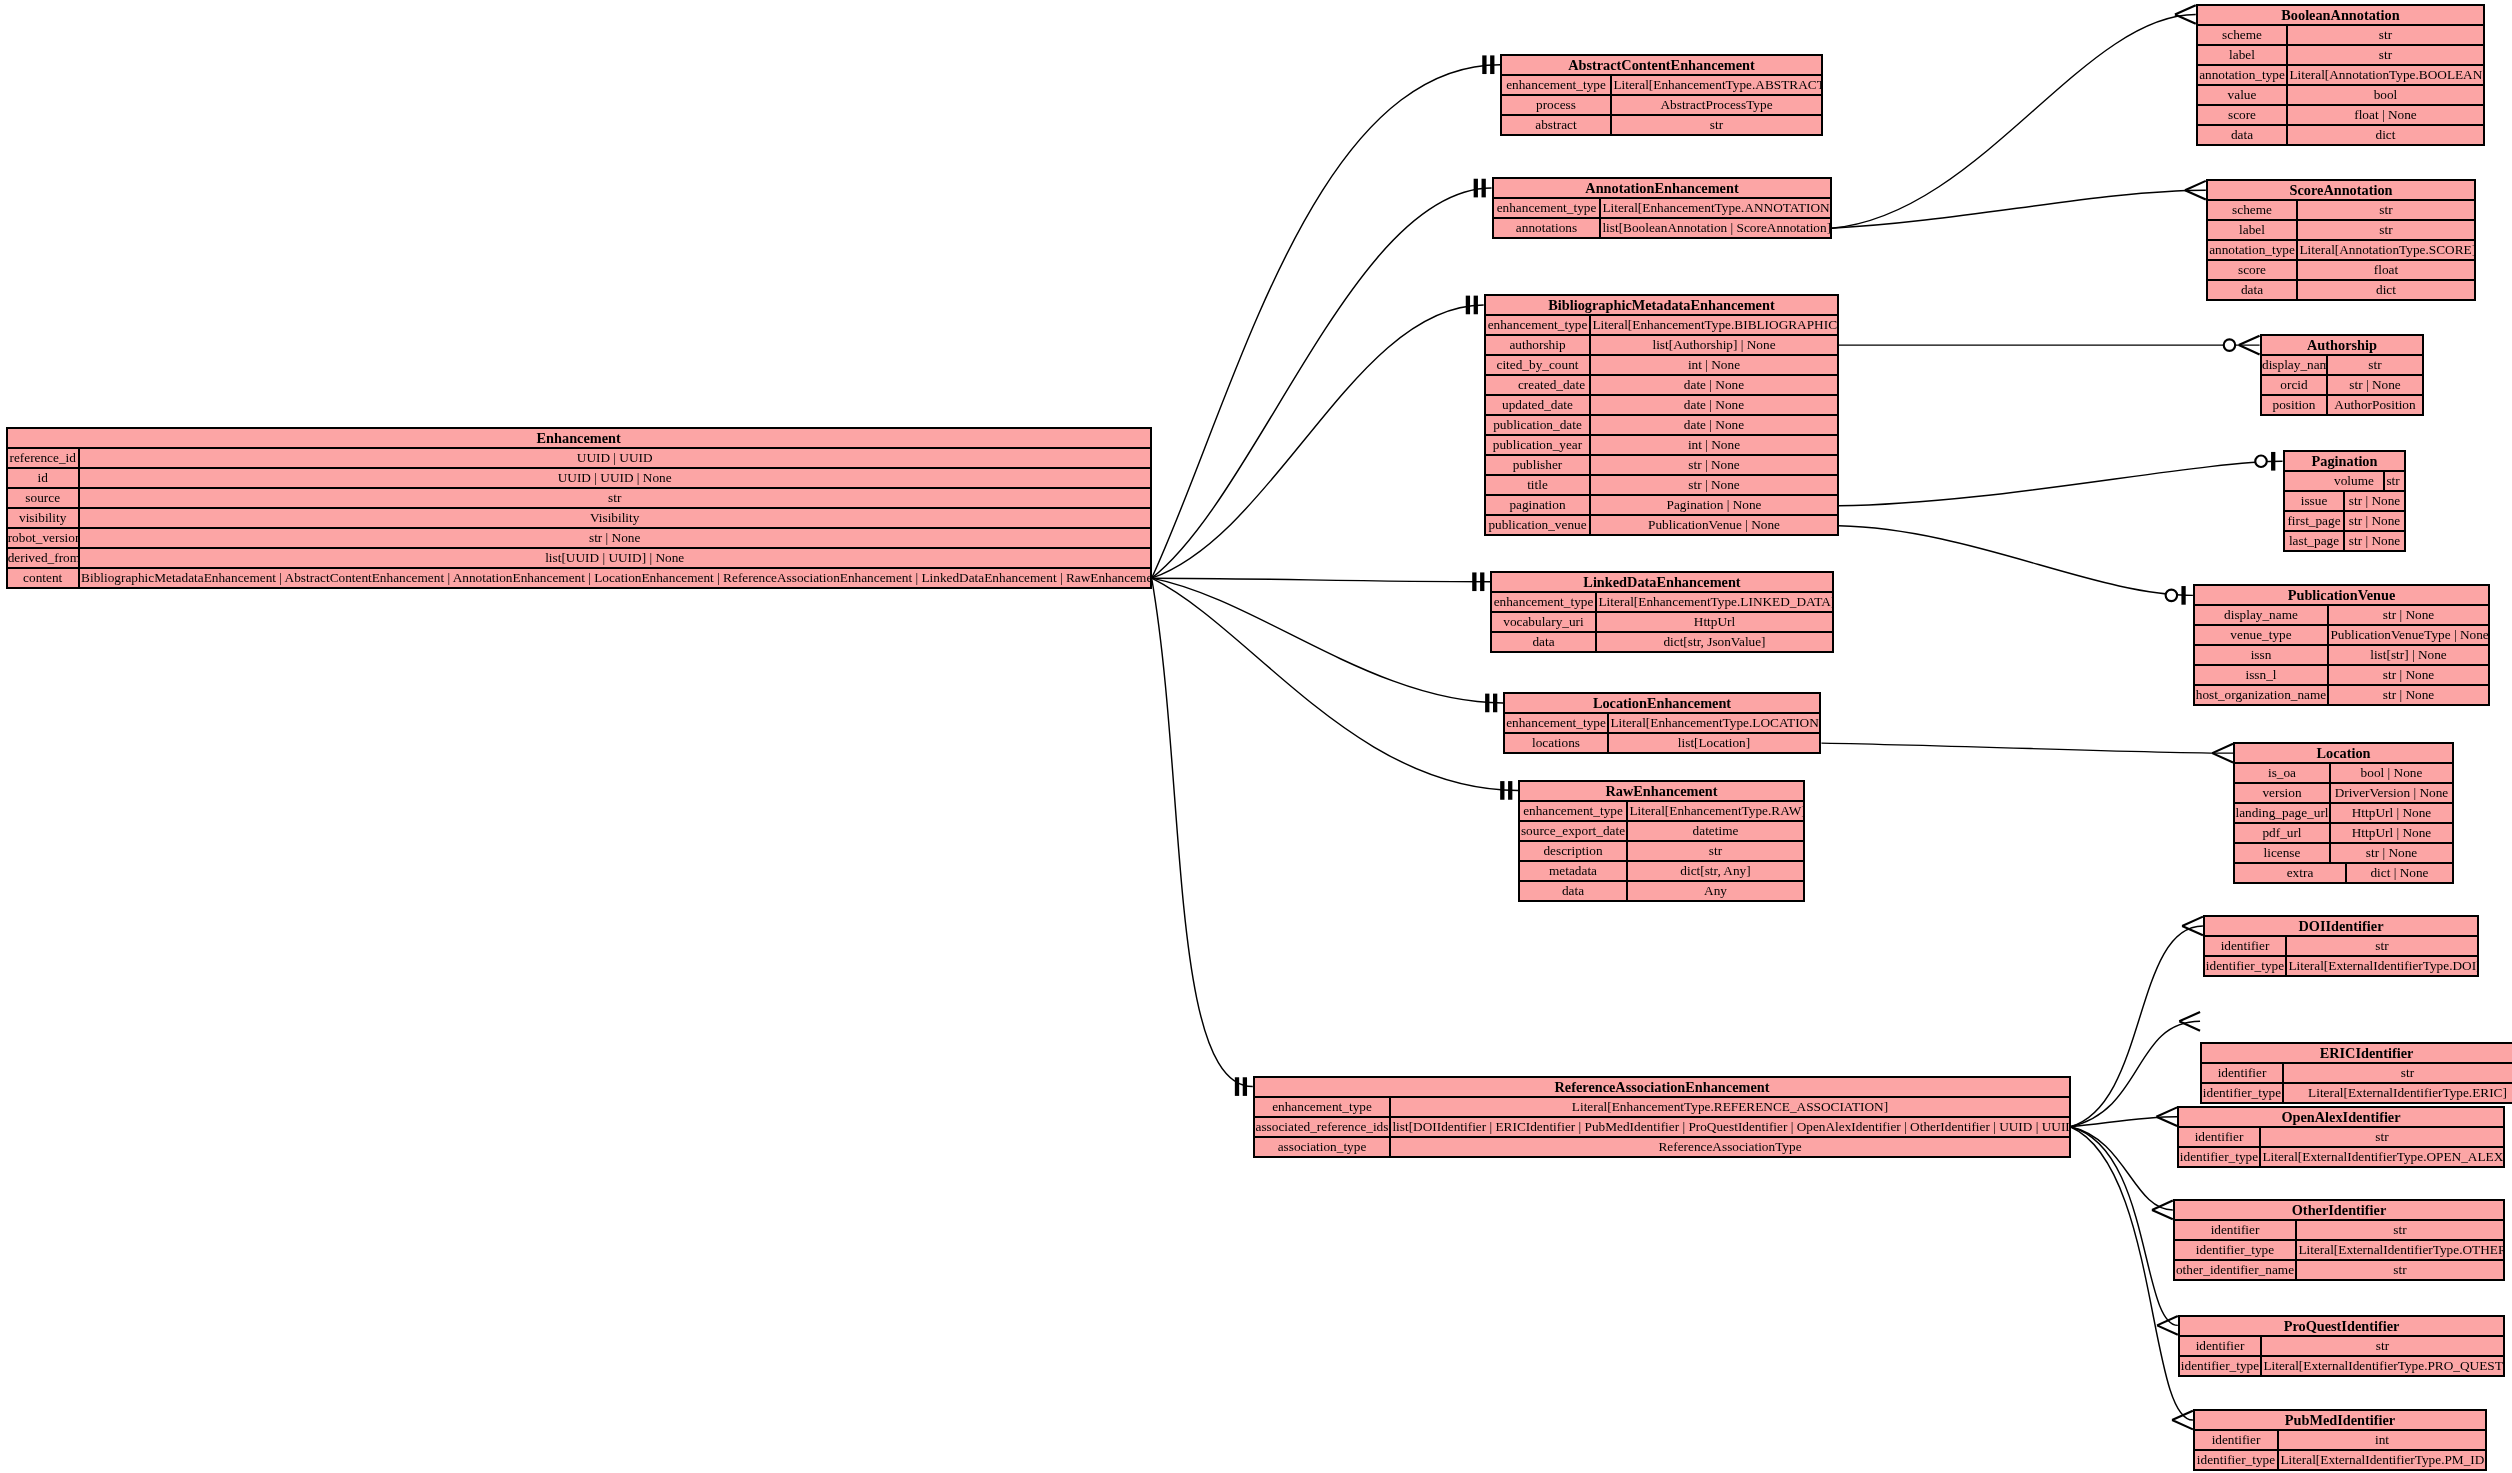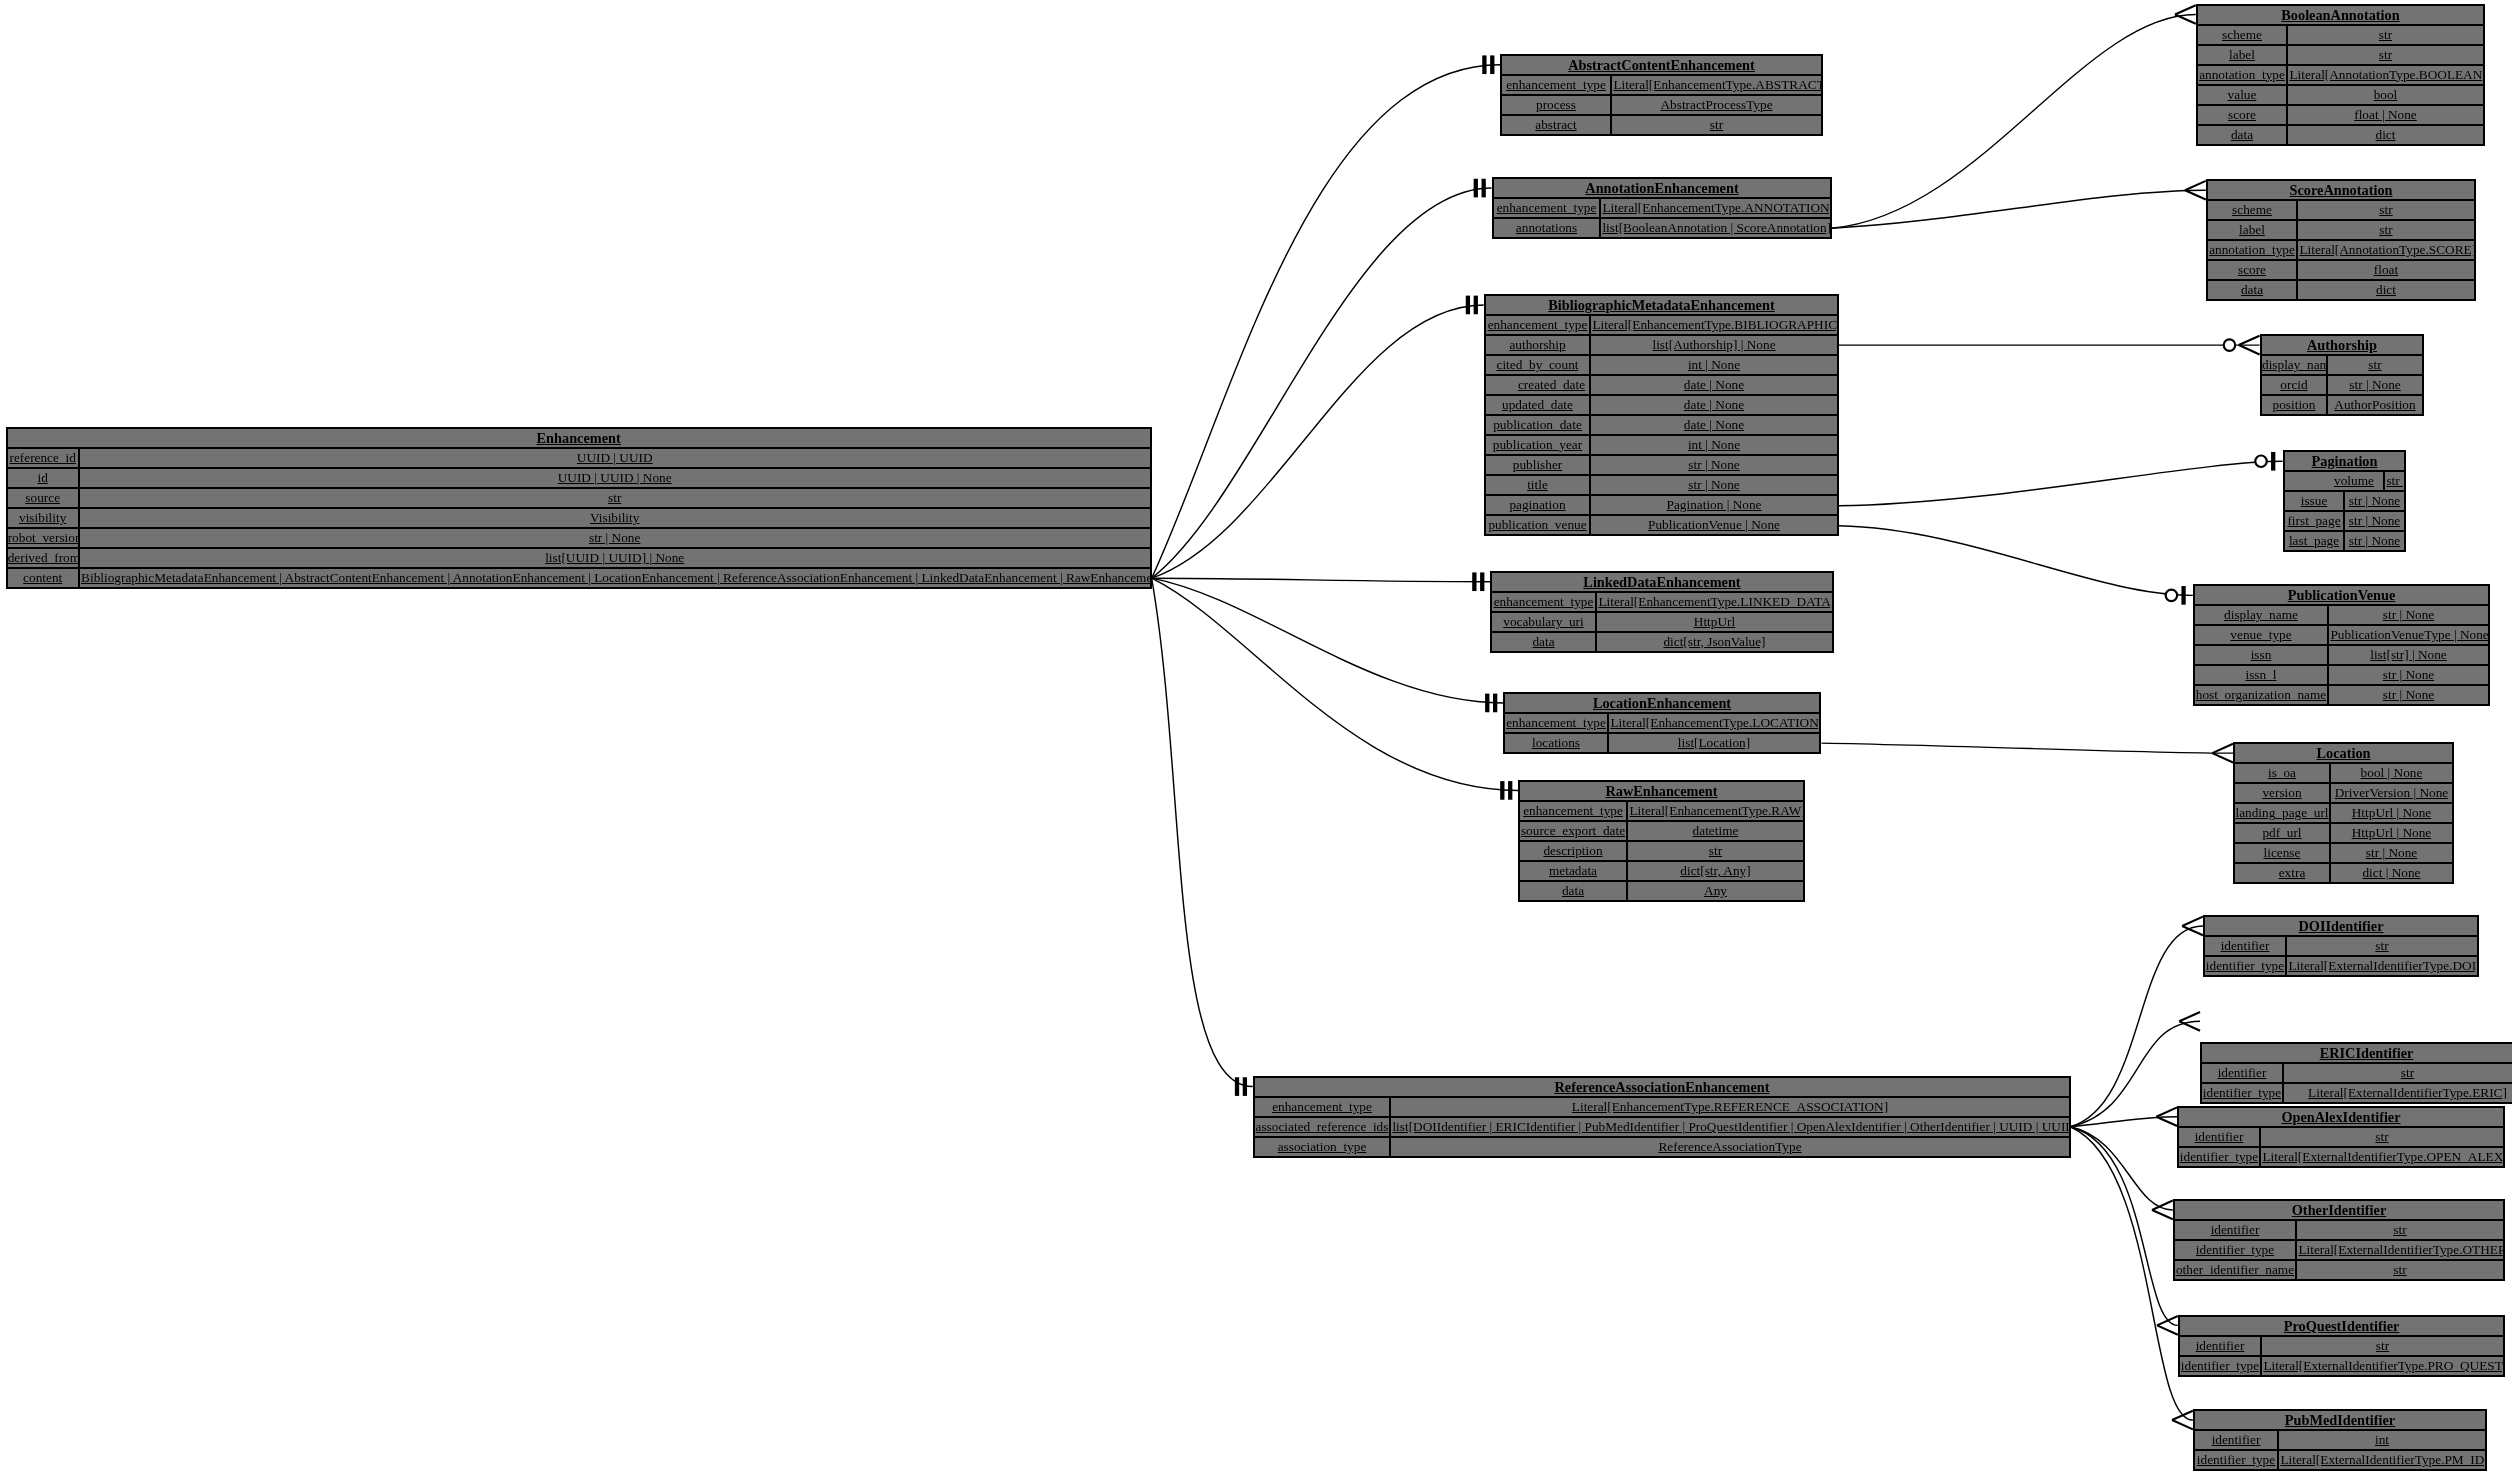--- a/index.html
+++ b/index.html
@@ -9,24 +9,23 @@
     width:2512px;height:1474px;
     background:#ffffff;
     font-family:"Liberation Serif","DejaVu Serif",serif;
     color:#000;
     overflow:hidden;
   }
   #edge-layer{position:absolute;left:0;top:0;z-index:0;}
   .entity{
     position:absolute;
     border:2.2px solid #000;
-    background:#737373;
+    background:#fca5a5;
     z-index:1;
     box-sizing:border-box;
-    text-decoration:underline;
   }
   .entity .t{
     height:18px;line-height:18px;
     text-align:center;
     font-weight:bold;
     font-size:14.3px;
     border-bottom:2.2px solid #000;
     white-space:nowrap;overflow:hidden;
   }
   .entity .r{display:flex;}
@@ -473,21 +472,21 @@
         </div>
         <div class="r">
           <div class="k" style="width: 96px;">pdf_url</div>
           <div class="v">HttpUrl | None</div>
         </div>
         <div class="r">
           <div class="k" style="width: 96px;">license</div>
           <div class="v">str | None</div>
         </div>
         <div class="r">
-          <div class="k" style="width: 96px; padding-left: 20px;">extra</div>
+          <div class="k" style="width: 112px; padding-left: 20px;">extra</div>
           <div class="v">dict | None</div>
         </div>
       </div>
       <div class="entity" style="left: 2203px; top: 915px; width: 276px;">
         <div class="t">DOIIdentifier</div>
         <div class="r">
           <div class="k" style="width: 82px;">identifier</div>
           <div class="v">str</div>
         </div>
         <div class="r">

